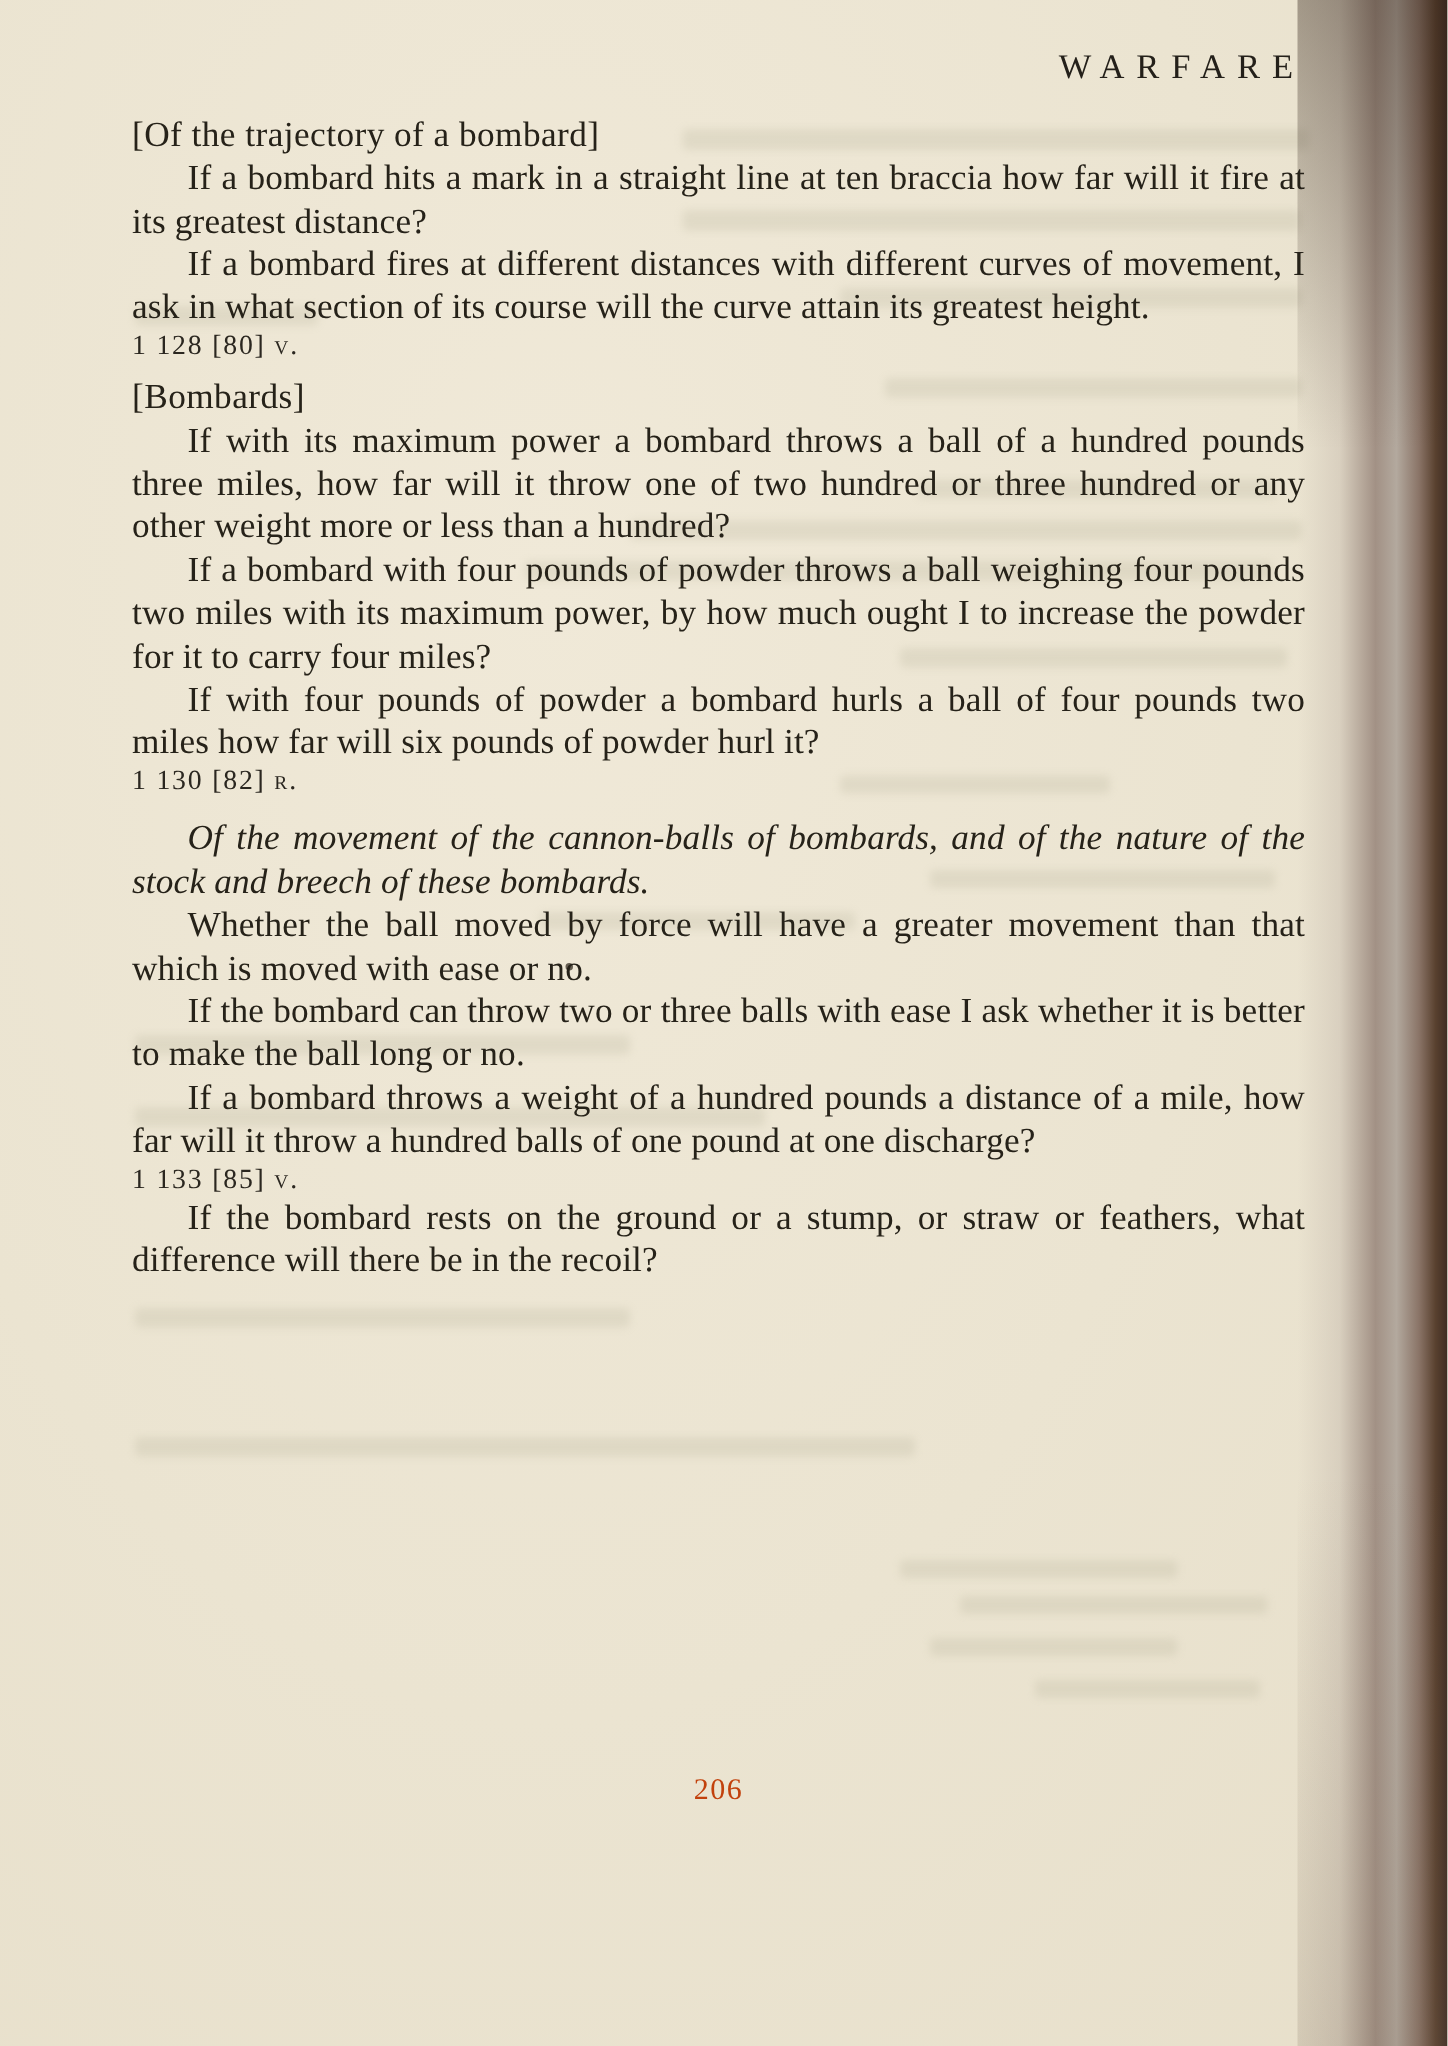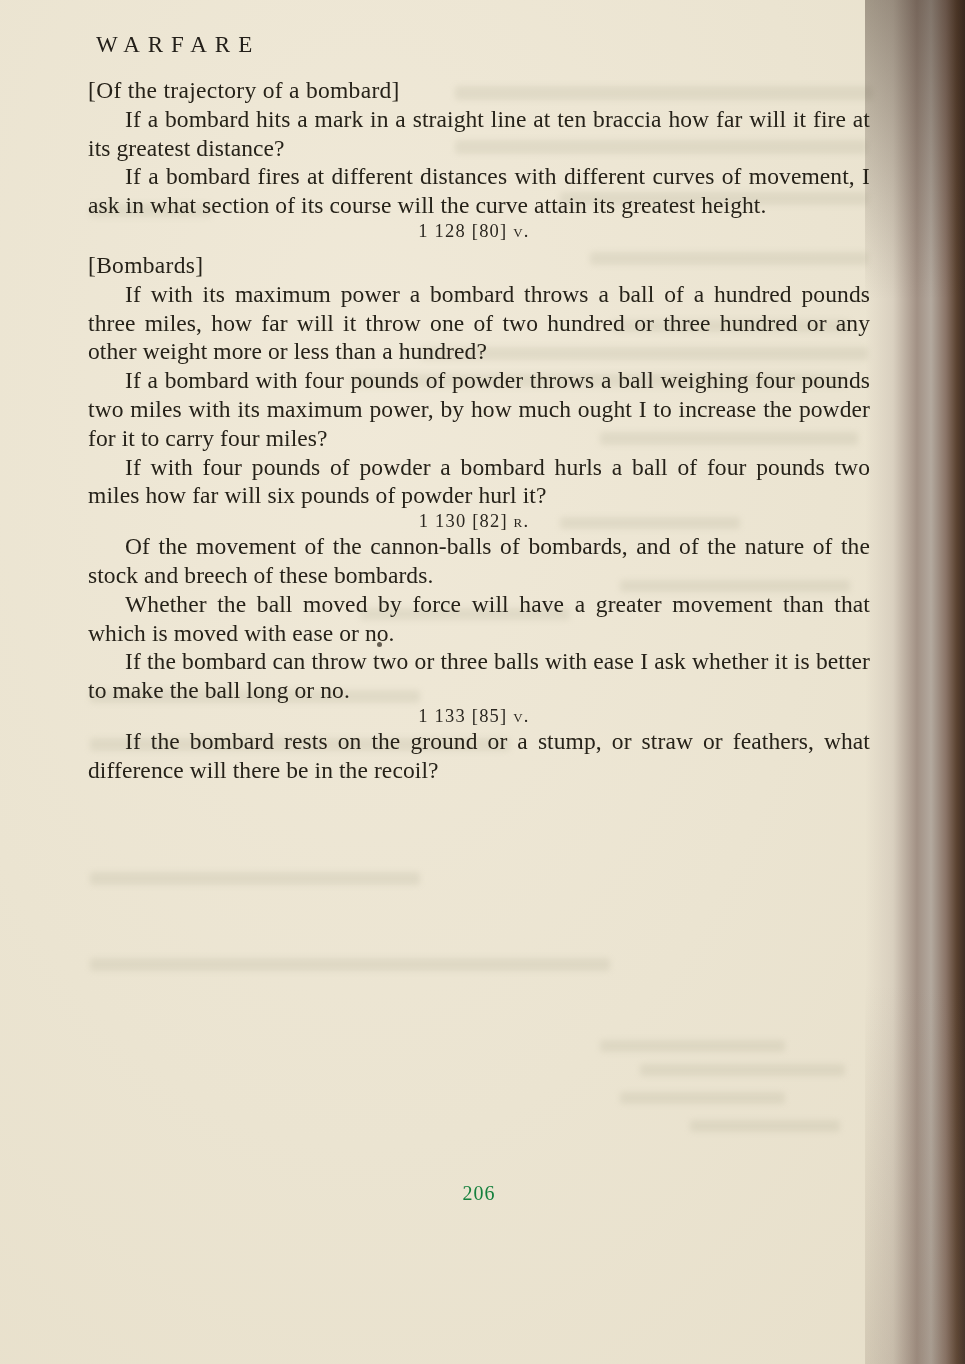--- a/index.html
+++ b/index.html
@@ -37,57 +37,57 @@
     position:absolute;
     background:#a9a68c;
     opacity:0.20;
     filter:blur(3px);
     border-radius:3px;
     pointer-events:none;
   }
 
   .running-head {
     position:absolute; top:32px; left:88px; width:782px;
-    text-align:left;
+    text-align:right;
     font-size:23px; letter-spacing:8px;
     text-indent:8px; 
     color:#24201a;
   }
 
   .content {
     position:absolute; top:76px; left:88px; width:782px;
     font-size:23.5px; line-height:28.8px;
     letter-spacing:0.1px;
     text-align:justify;
   }
   .content p { margin:0; }
   .bracket-heading {
     text-align:left;
     letter-spacing:0.3px;
   }
   .bracket-heading.gap-above { margin-top:9px; }
   .para { text-indent:37px; }
-  .para.gap-above { margin-top:0; }
+  .para.gap-above { margin-top:13px;font-style:italic; }
   .cite {
-    text-align:center;
+    text-align:left;
     font-size:18.5px;
     line-height:22px;
     font-variant:small-caps;
     letter-spacing:1.2px;
     margin-top:-9px;
     margin-bottom:12px;
     padding-right:10px;
     color:#2b2720;
   }
 
   .page-number {
     position:absolute; top:1182px; left:88px; width:782px;
     text-align:center;
     font-size:20px; letter-spacing:1px;
-    color:#15803d;
+    color:#c2410c;
   }
 
   .speck {
     position:absolute; width:5px; height:5px; border-radius:50%;
     background:#423b2f; opacity:0.8;
   }
 </style>
 </head>
 <body>
 
@@ -124,17 +124,18 @@
   <p class="para">If a bombard fires at different distances with different curves of movement, I ask in what section of its course will the curve attain its greatest height.</p>
   <p class="cite">1 128 [80] v.</p>
   <p class="bracket-heading gap-above">[Bombards]</p>
   <p class="para">If with its maximum power a bombard throws a ball of a hundred pounds three miles, how far will it throw one of two hundred or three hundred or any other weight more or less than a hundred?</p>
   <p class="para">If a bombard with four pounds of powder throws a ball weighing four pounds two miles with its maximum power, by how much ought I to increase the powder for it to carry four miles?</p>
   <p class="para">If with four pounds of powder a bombard hurls a ball of four pounds two miles how far will six pounds of powder hurl it?</p>
   <p class="cite">1 130 [82] r.</p>
   <p class="para gap-above">Of the movement of the cannon-balls of bombards, and of the nature of the stock and breech of these bombards.</p>
   <p class="para">Whether the ball moved by force will have a greater movement than that which is moved with ease or no.</p>
   <p class="para">If the bombard can throw two or three balls with ease I ask whether it is better to make the ball long or no.</p>
+  <p class="para">If a bombard throws a weight of a hundred pounds a distance of a mile, how far will it throw a hundred balls of one pound at one discharge?</p>
   <p class="cite">1 133 [85] v.</p>
   <p class="para">If the bombard rests on the ground or a stump, or straw or feathers, what difference will there be in the recoil?</p>
 </div>
 
 <div class="page-number">206</div>
 
 </body></html>

